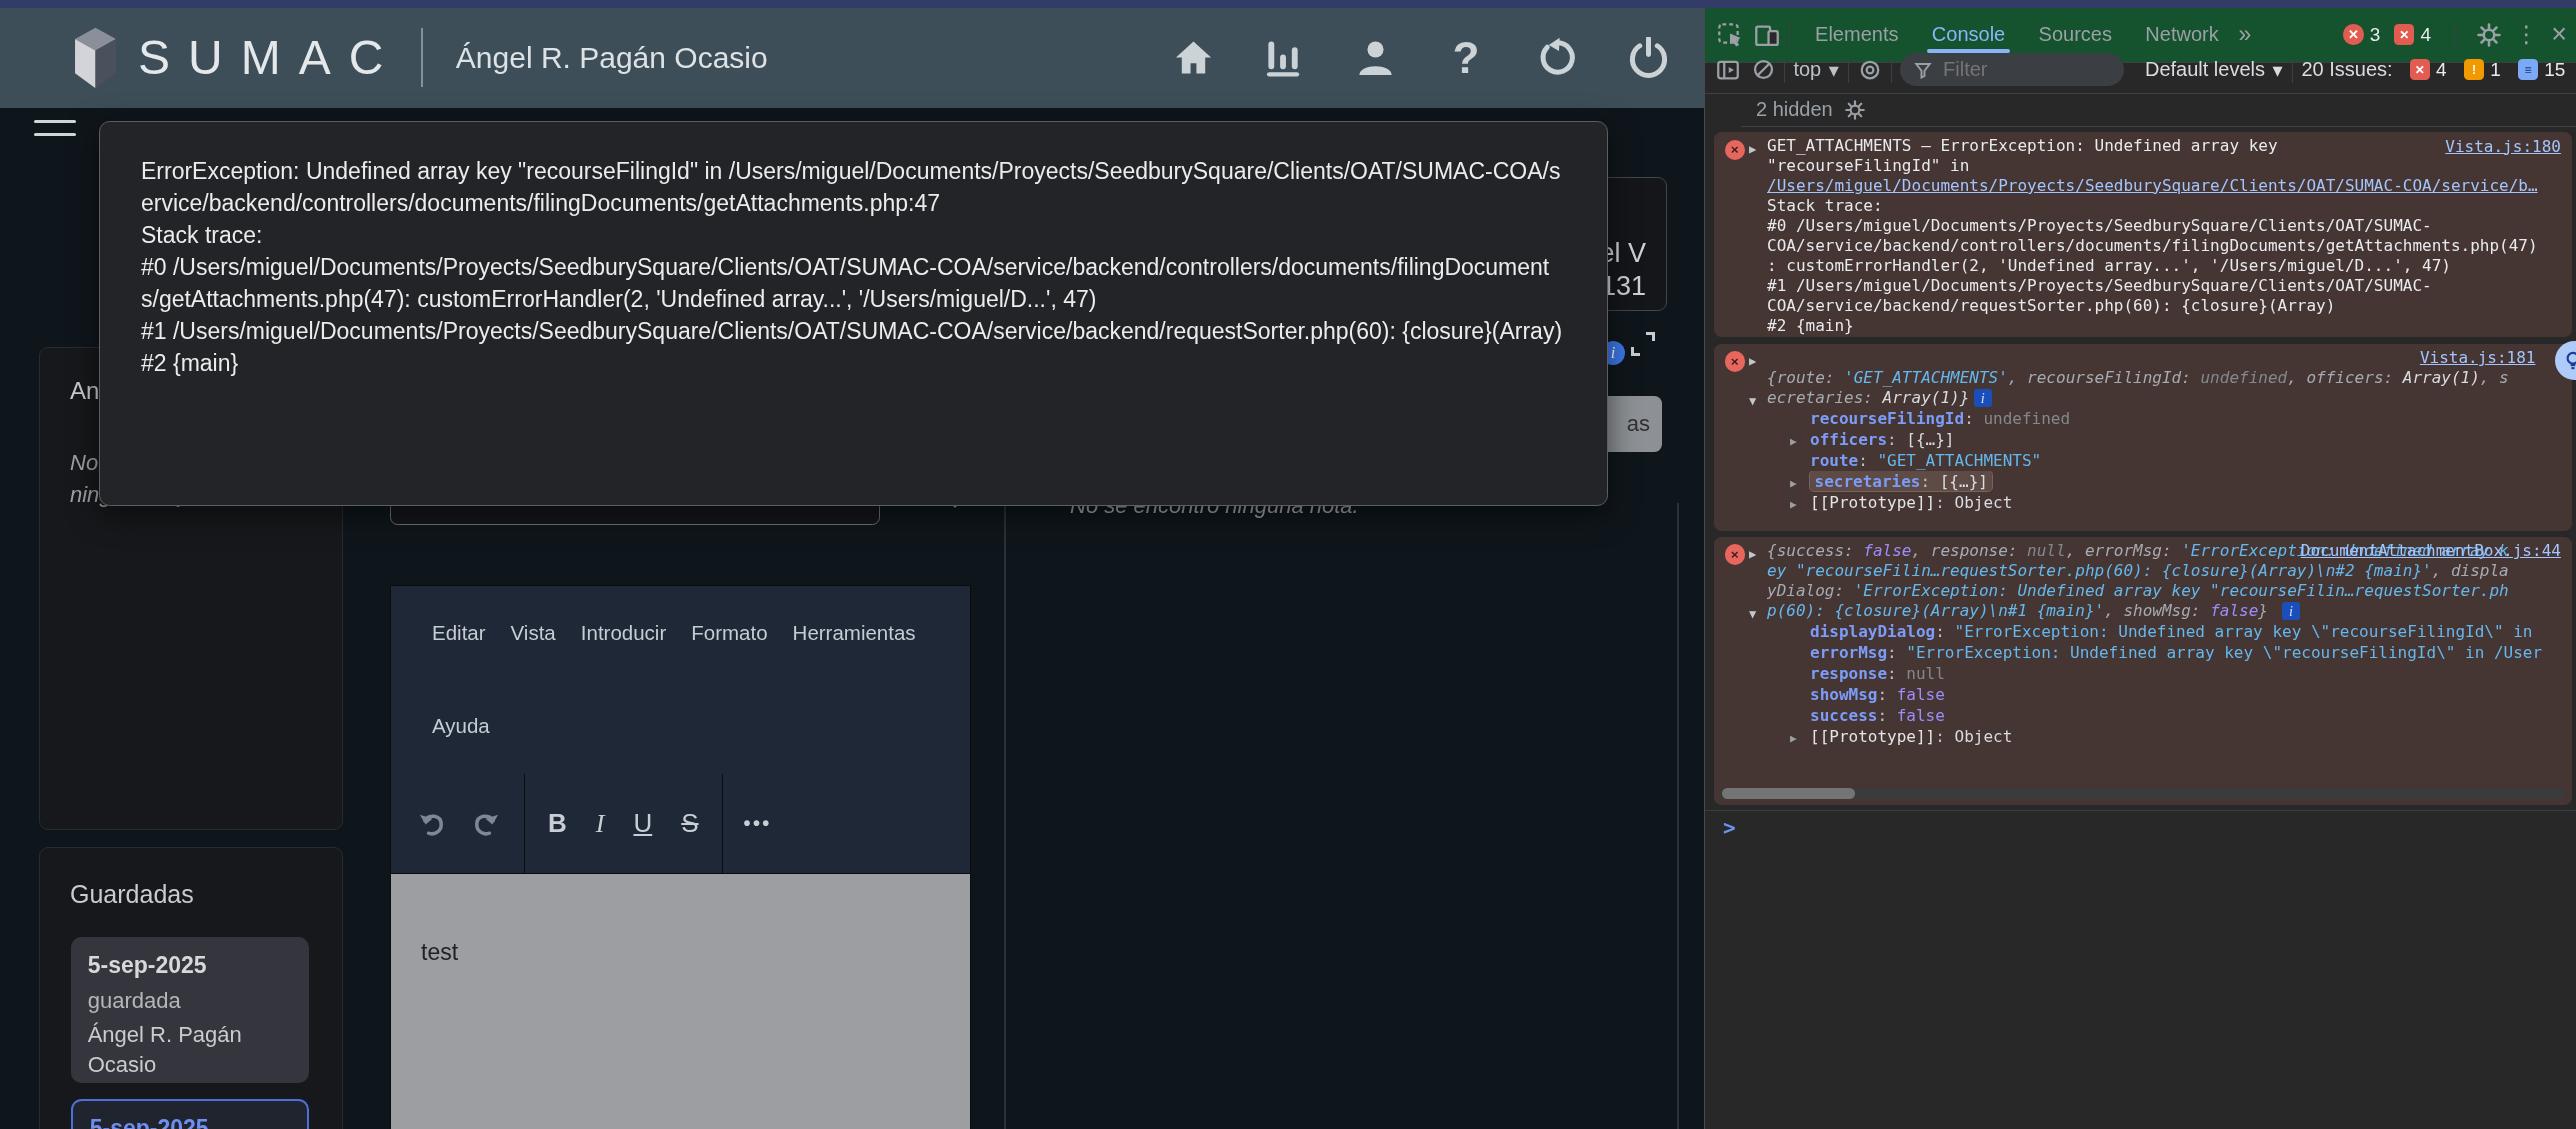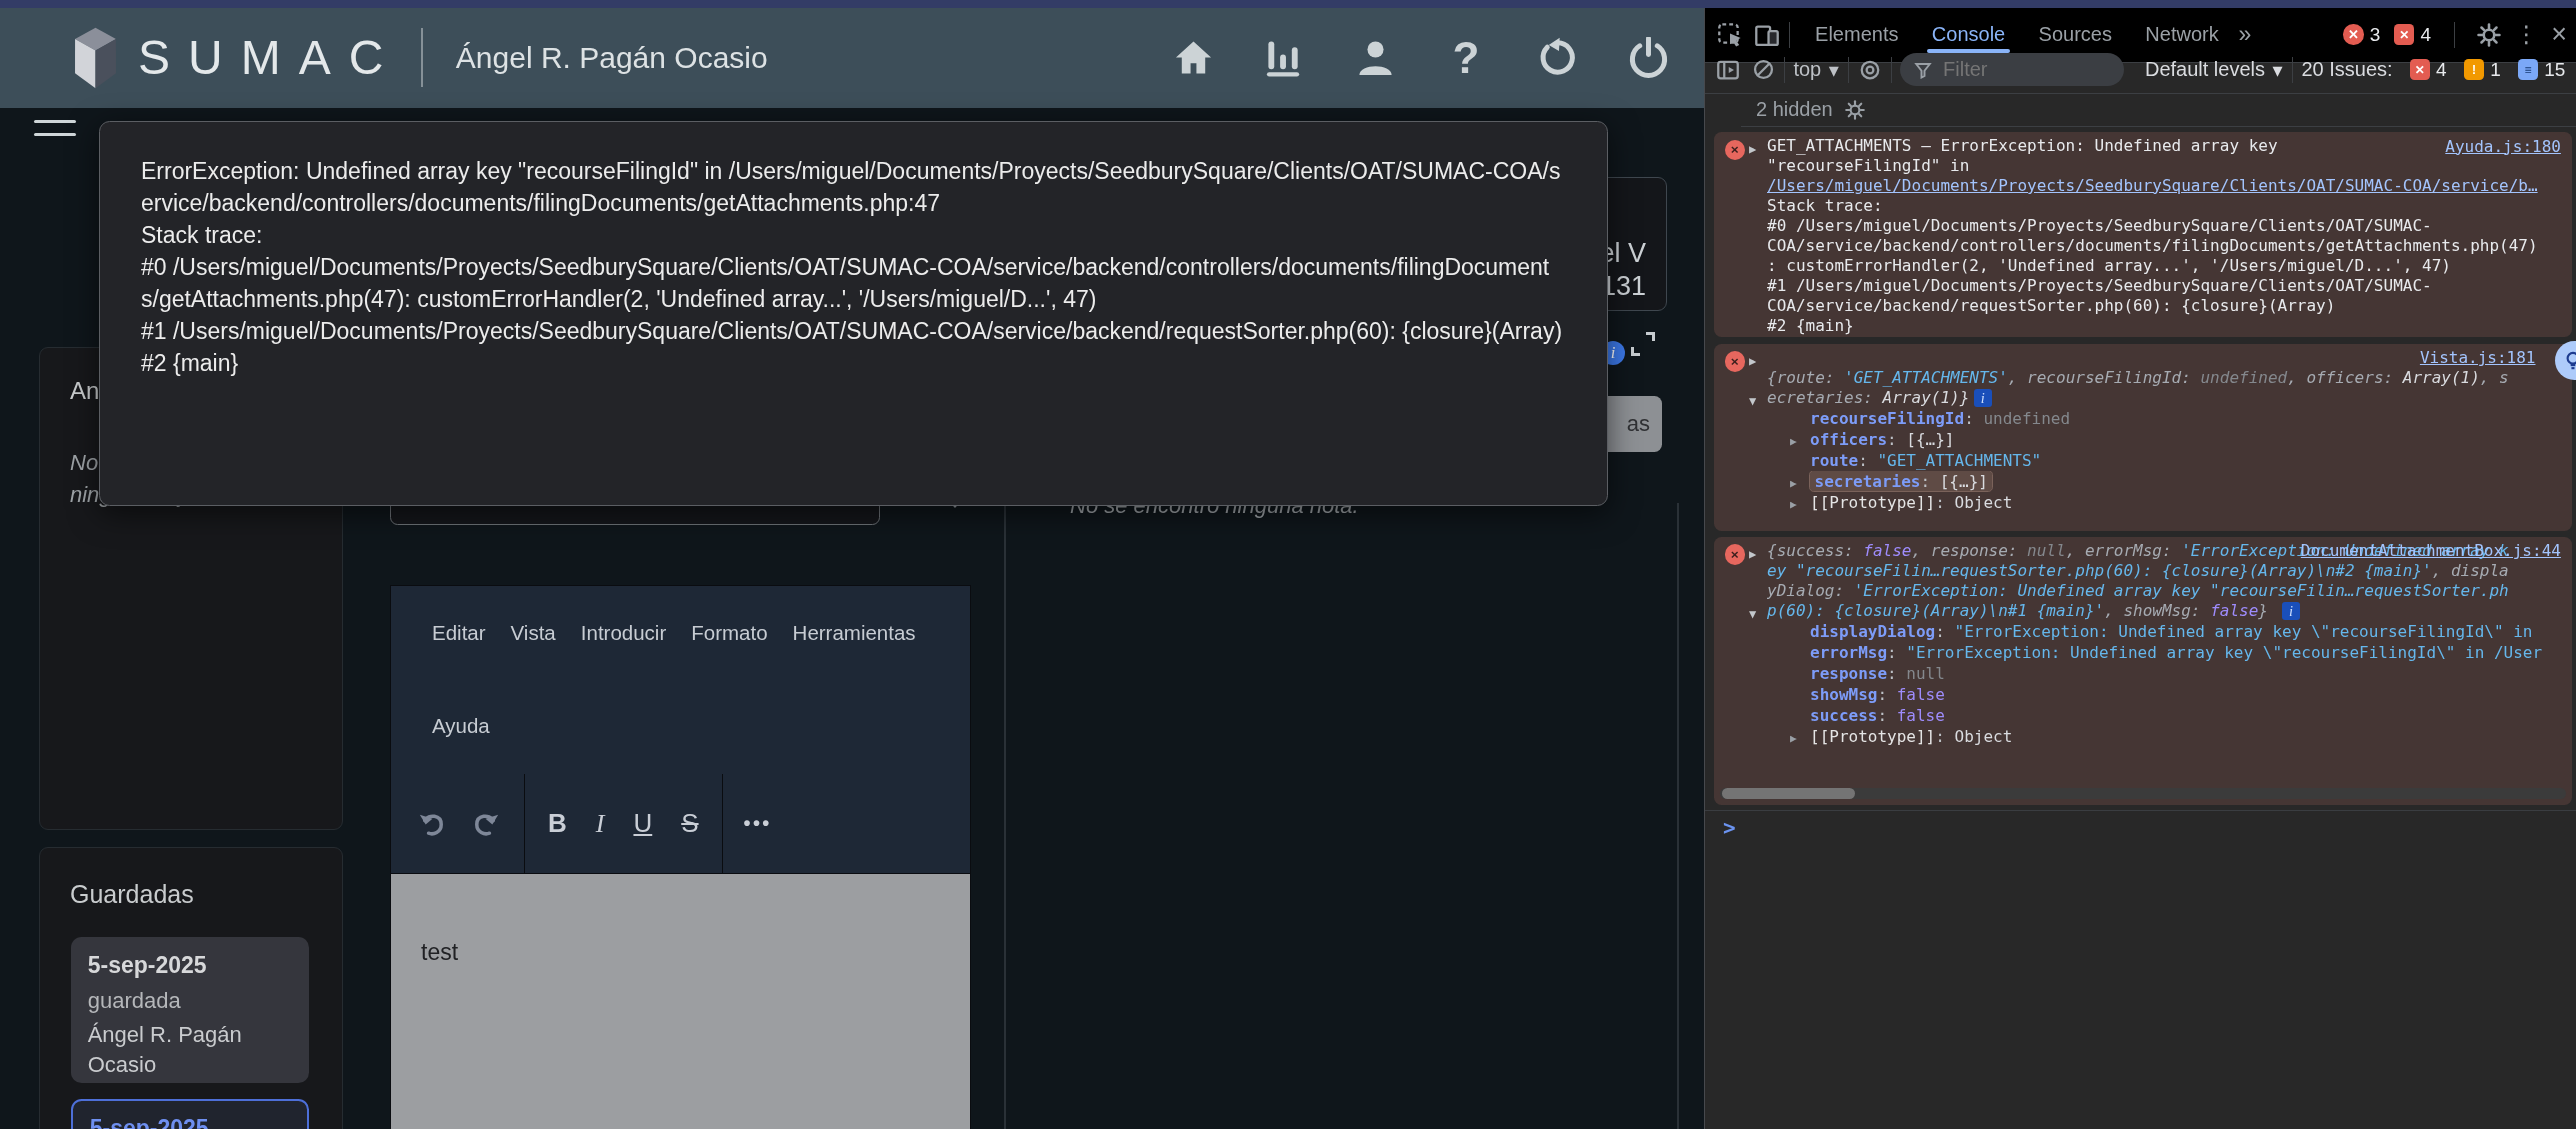--- a/index.html
+++ b/index.html
@@ -65,21 +65,21 @@
   
   .dialog{position:absolute;left:99px;top:121px;width:1509px;height:385px;background:#232428;
     border:1.5px solid #5b5e63;border-radius:10.6px;box-shadow:0 7.6px 30px rgba(0,0,0,.55);
     box-sizing:border-box;padding:33px 41px;z-index:10;}
   .dialog-text{color:#ececec;font-size:23px;line-height:32px;white-space:pre-wrap;word-break:break-all;}
 
   
   .devtools{position:absolute;left:1704px;top:7.6px;width:872px;height:1122px;background:#282828;
     border-left:1.5px solid #47494d;box-sizing:border-box;color:#9aa0a6;}
   .dt-row{display:flex;align-items:center;box-sizing:border-box;}
-  .dt-tabbar{position:absolute;top:0;left:0;right:0;height:55px;background:#000000;border-bottom:0.8px solid #3c3f43;}
+  .dt-tabbar{position:absolute;top:0;left:0;right:0;height:55px;background:#14532d;border-bottom:0.8px solid #3c3f43;}
   .dt-toolbar{position:absolute;top:39px;left:0;right:0;height:47px;border-bottom:0.8px solid #3c3f43;}
   .dt-hidden{position:absolute;top:86px;left:0;right:0;height:33px;border-bottom:0.8px solid #3c3f43;
     font-size:20px;color:#9aa0a6;margin-left:36px;}
   .dt-sep{width:0.8px;height:26px;background:#3c3f43;margin:0 9px;}
   .tab{font-size:20px;color:#9aa0a6;padding:0 16.7px;height:39px;display:flex;align-items:center;position:relative;}
   .tab.active{color:#8ab4f8;}
   .tab.active::after{content:"";position:absolute;left:12px;right:12px;bottom:1.5px;height:3.8px;
     background:#8ab4f8;border-radius:2.3px;}
   .badge-count{display:flex;align-items:center;gap:6px;font-size:19px;color:#e8eaed;}
   .err-circ{width:20.5px;height:20.5px;border-radius:50%;background:#e35c51;color:#fff;font-size:13px;
@@ -401,21 +401,21 @@
           </g>
         </svg>
       </span>
     </div>
 
     <div class="console-area">
 
       <div class="card" style="height:205px;margin-bottom:6.8px;">
         <span class="xicon">×</span>
         <span class="disc">▶</span>
-        <a class="srclink">Ayuda.js:180</a>
+        <a class="srclink">Vista.js:180</a>
         <div>GET_ATTACHMENTS – ErrorException: Undefined array key</div>
         <div>"recourseFilingId" in</div>
         <a class="pathlink">/Users/miguel/Documents/Proyects/SeedburySquare/Clients/OAT/SUMAC-COA/service/b…</a>
         <div class="pre">Stack trace:
 #0 /Users/miguel/Documents/Proyects/SeedburySquare/Clients/OAT/SUMAC-
 COA/service/backend/controllers/documents/filingDocuments/getAttachments.php(47)
 : customErrorHandler(2, 'Undefined array...', '/Users/miguel/D...', 47)
 #1 /Users/miguel/Documents/Proyects/SeedburySquare/Clients/OAT/SUMAC-
 COA/service/backend/requestSorter.php(60): {closure}(Array)
 #2 {main}</div>

